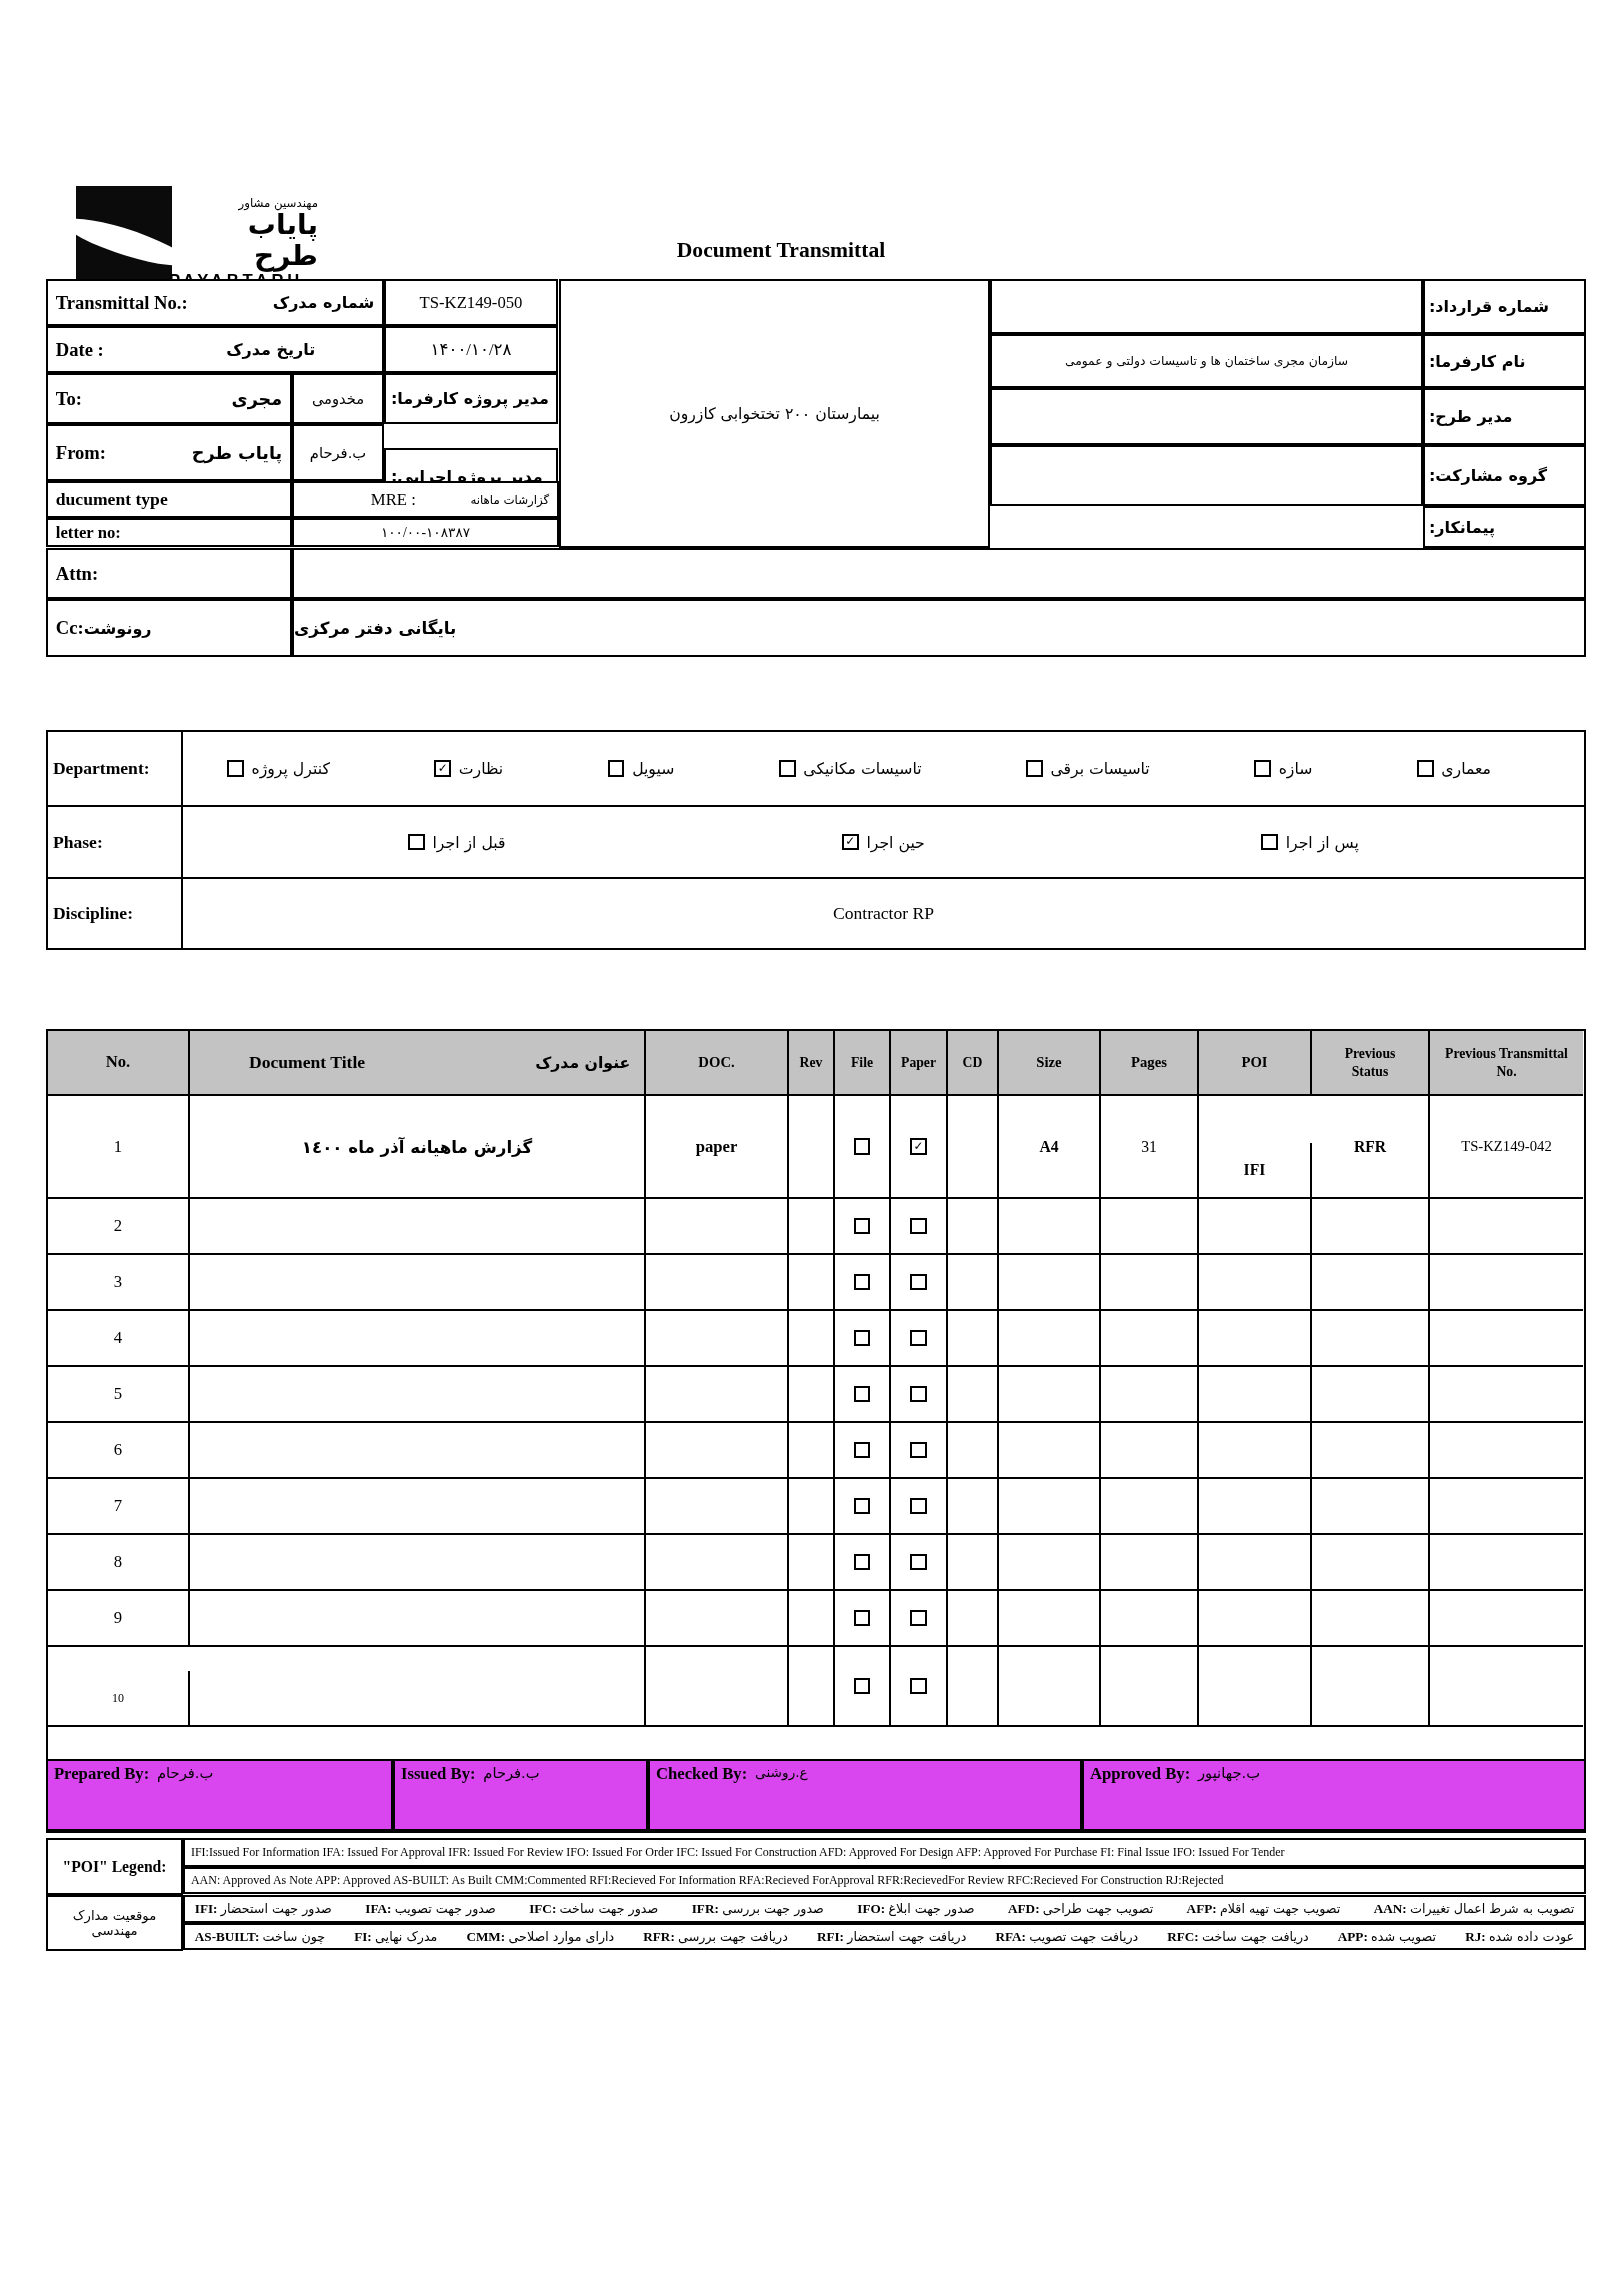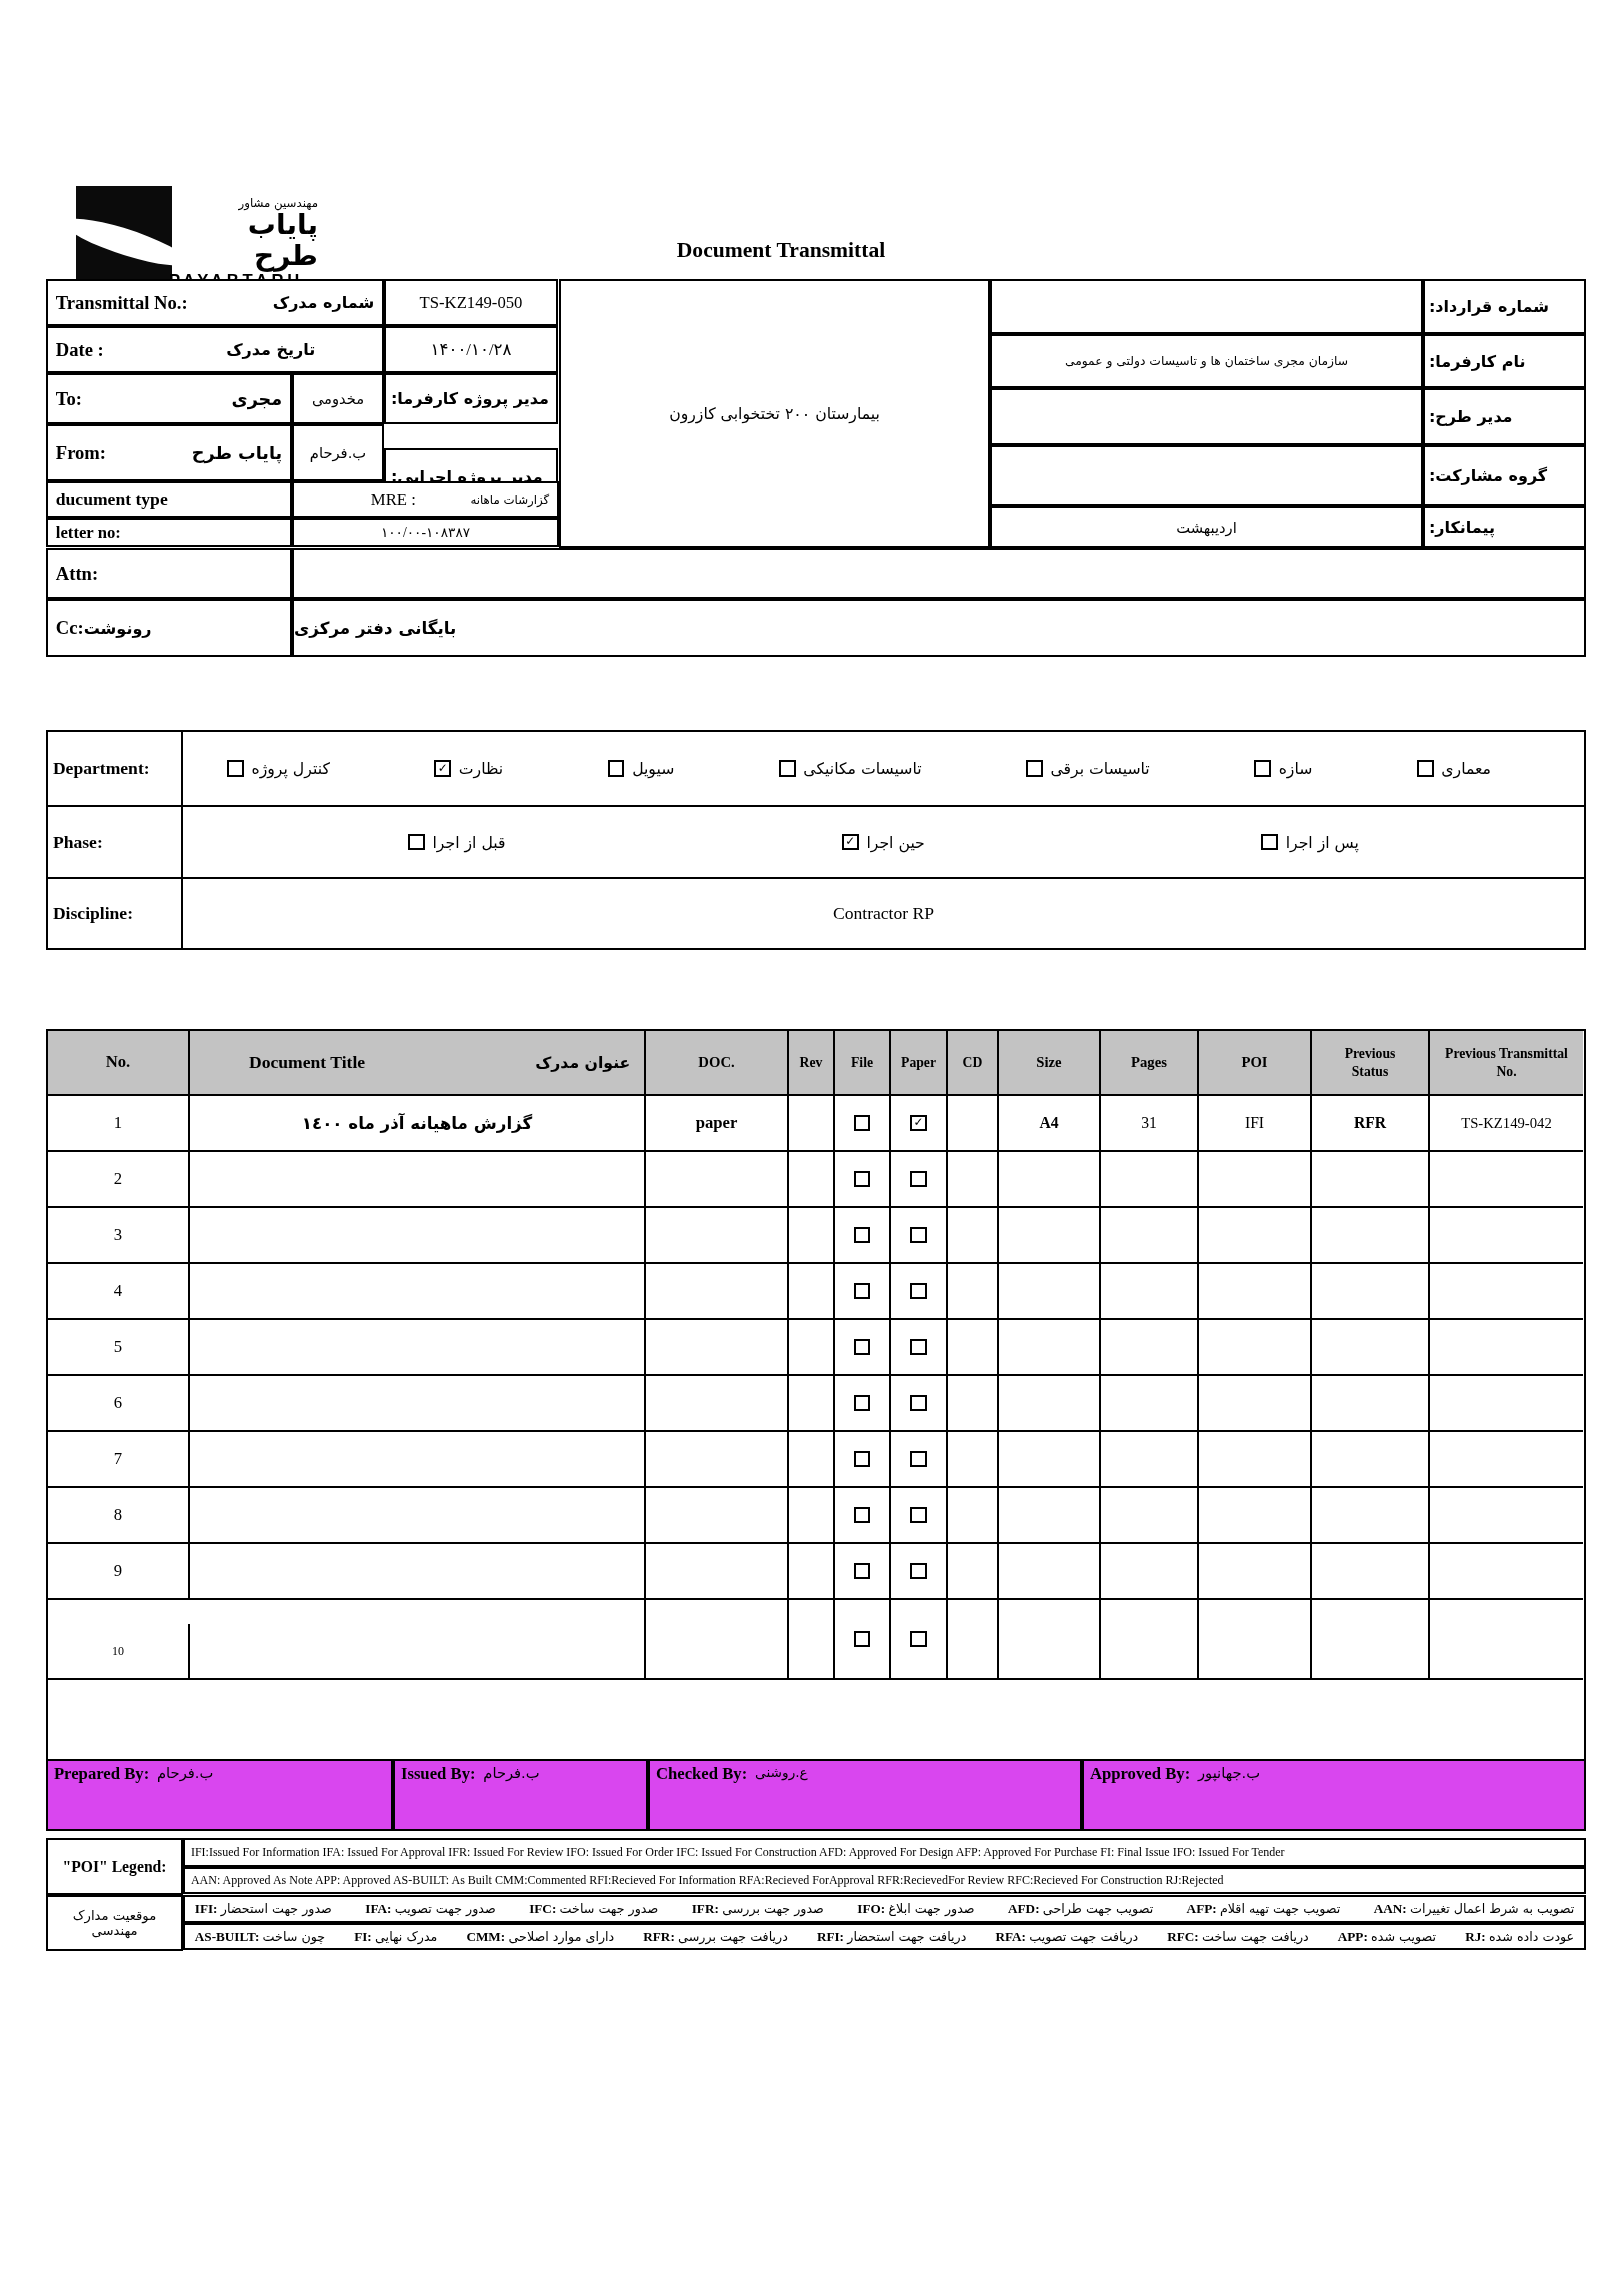--- a/index.html
+++ b/index.html
@@ -133,21 +133,20 @@
 
   <div class="hc ctr fa" style="left:990px;top:334px;width:433px;height:54px;font-size:12.3px">سازمان مجری ساختمان ها و تاسیسات دولتی و عمومی</div>
   <div class="hc rgt fa-lb" style="left:1423px;top:334px;width:163px;height:54px;padding:0 3.9px">نام کارفرما:</div>
 
   <div class="hc" style="left:990px;top:388px;width:433px;height:57px"></div>
   <div class="hc rgt fa-lb" style="left:1423px;top:388px;width:163px;height:57px;padding:0 3.9px">مدیر طرح:</div>
 
   <div class="hc" style="left:990px;top:445px;width:433px;height:61px"></div>
   <div class="hc rgt fa-lb" style="left:1423px;top:445px;width:163px;height:61px;padding:0 3.9px">گروه مشارکت:</div>
 
-  <div class="hc ctr fa" style="left:990px;top:506px;width:433px;height:42px;font-size:14.7px">اردیبهشت</div>
   <div class="hc rgt fa-lb" style="left:1423px;top:506px;width:163px;height:42px;padding:0 3.9px">پیمانکار:</div>
 
   <div class="cls-table">
     <div class="cls-row" style="height:75px">
       <div class="cls-label">Department:</div>
       <div class="cls-content" style="justify-content:space-between;padding:0 93px 0 44px">
           <span class="ckitem">
             <span class="ckbox"></span>
             <span class="fa">کنترل پروژه</span>
           </span>
@@ -226,21 +225,21 @@
           <div class="tcell"></div>
           <div class="tcell">
             <span class="ckbox"></span>
           </div>
           <div class="tcell">
             <span class="ckbox">✓</span>
           </div>
           <div class="tcell"></div>
           <div class="tcell" style="font-weight: bold;">A4</div>
           <div class="tcell" style="font-weight: normal; text-align: right;">31</div>
-          <div class="tcell" style="font-weight: normal;">IFI</div>
+          <div class="tcell" style="font-weight: bold; margin-top: 47px;">IFI</div>
           <div class="tcell" style="font-weight: bold;">RFR</div>
           <div class="tcell" style="font-size: 14.7px;">TS-KZ149-042</div>
         </div>
         <div class="grid-cols">
           <div class="tcell" style="font-size: 16.7px;">2</div>
           <div class="tcell" style="font-weight: bold; font-size: 16.7px;"></div>
           <div class="tcell" style="font-weight: bold; font-size: 16.7px;"></div>
           <div class="tcell"></div>
           <div class="tcell">
             <span class="ckbox"></span>

